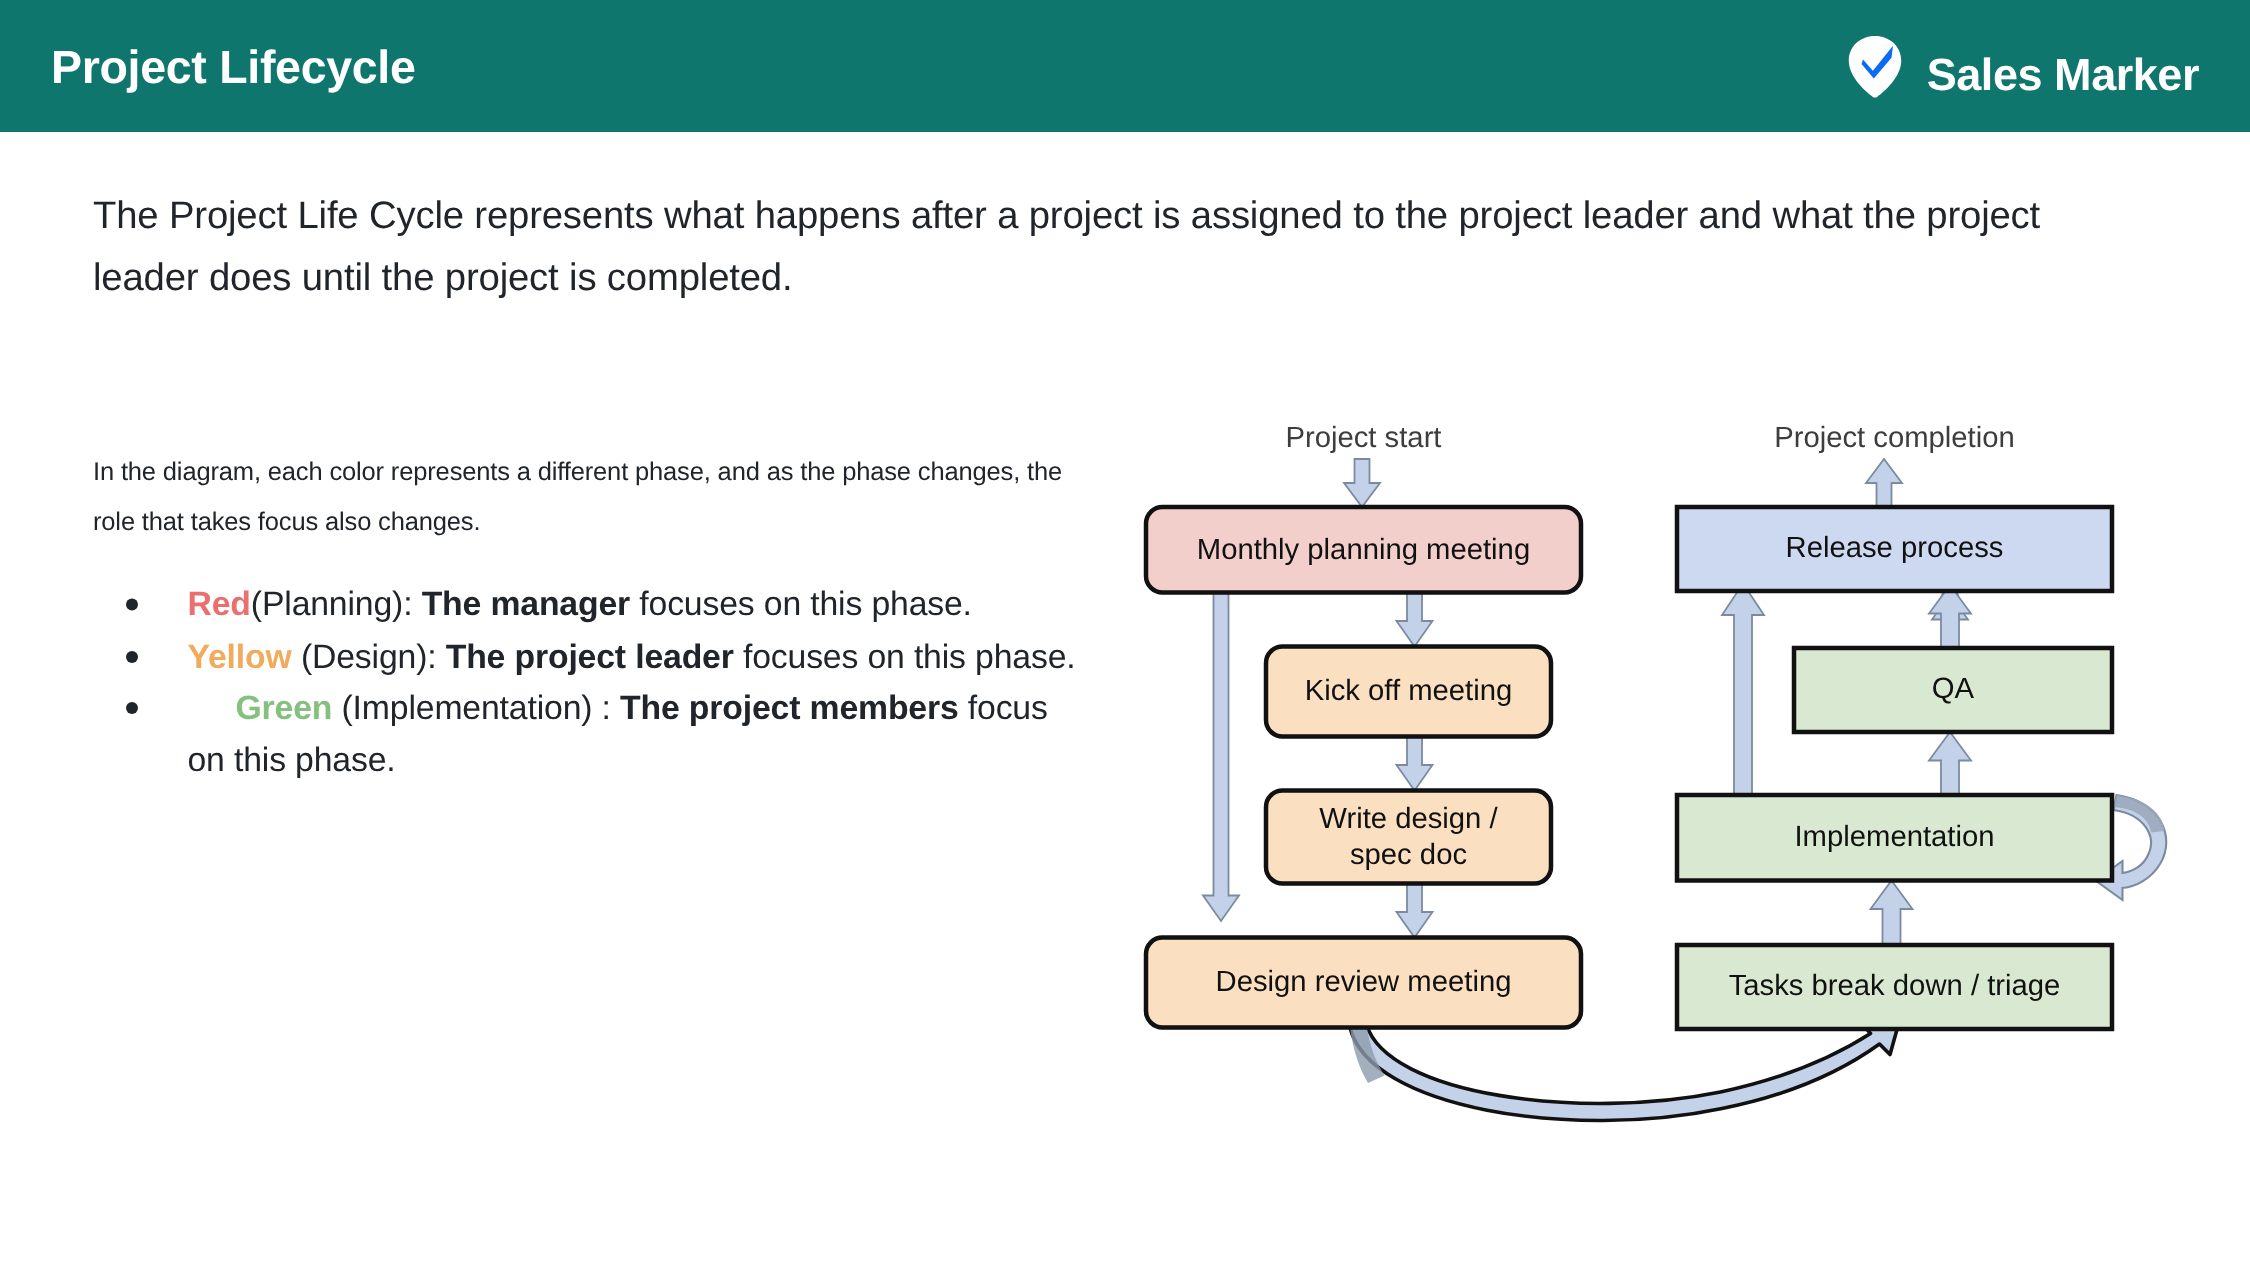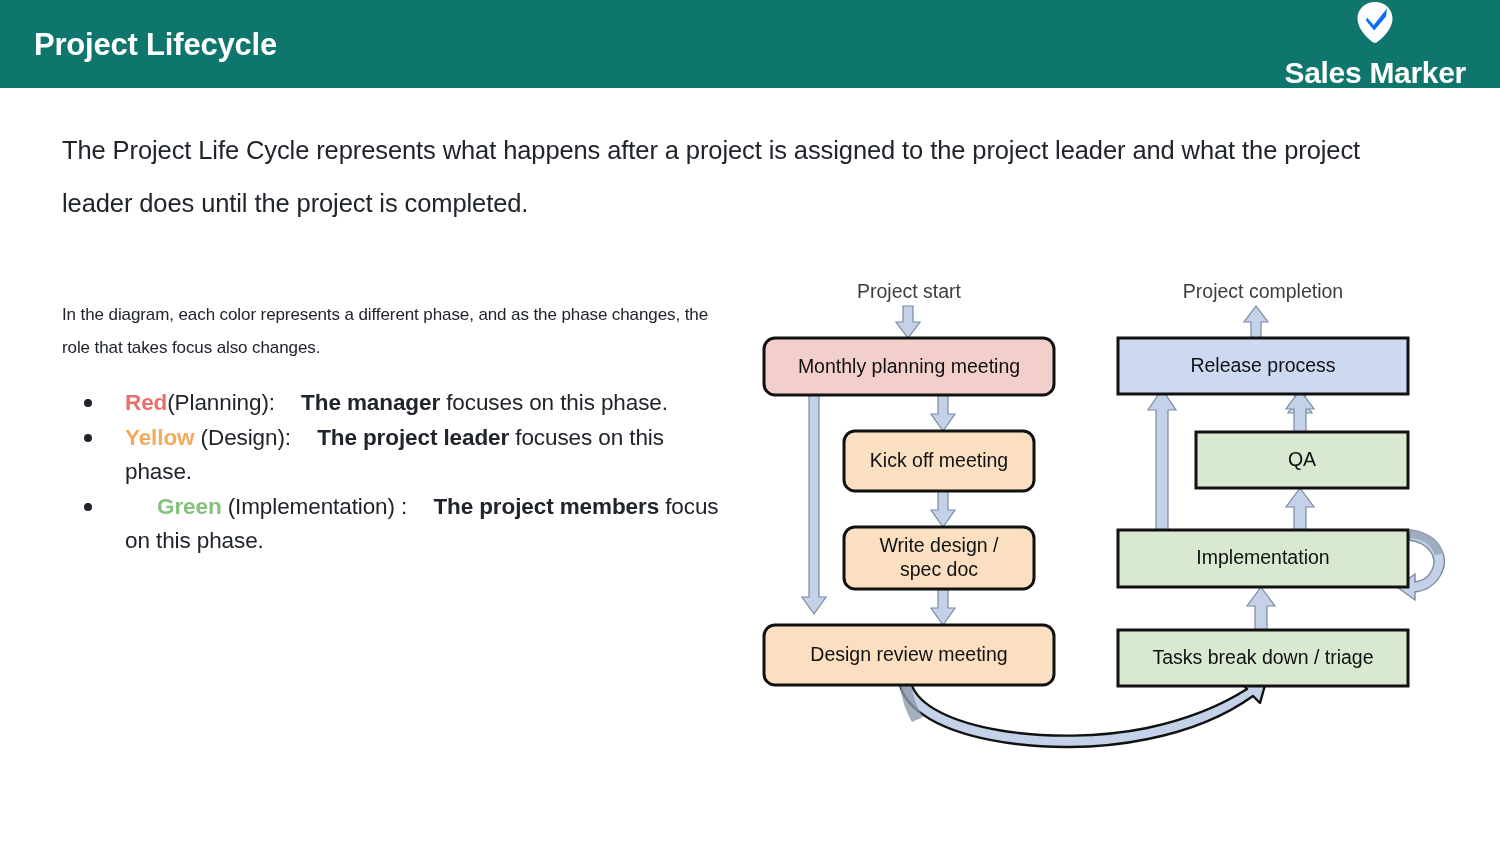--- a/index.html
+++ b/index.html
@@ -30,40 +30,39 @@
   }
   #page-title {
     color: #ffffff;
     font-size: 31px;
     font-weight: bold;
     letter-spacing: -0.2px;
     line-height: 1;
   }
   #brand-logo {
     display: flex;
-    align-items: center;
+    align-items: flex-end;
     gap: 14px;
-    flex-direction: column;
   }
   #brand-name {
     color: #ffffff;
     font-size: 30px;
     font-weight: bold;
     letter-spacing: -0.3px;
     line-height: 1;
   }
 
   
   #intro-paragraph {
     position: absolute;
     left: 62px;
     top: 124px;
     width: 1330px;
     font-size: 25.5px;
-    line-height: 53px;
+    line-height: 41px;
     color: #20242b;
     letter-spacing: -0.1px;
   }
 
   
   #left-column {
     position: absolute;
     left: 62px;
     top: 298px;
     width: 660px;
@@ -96,21 +95,20 @@
     width: 8px;
     height: 8px;
     background: #20242b;
     border-radius: 50%;
   }
   .phase-color {
     font-weight: bold;
   }
   .role-strong {
     font-weight: bold;
-    margin-left: 20px;
   }
 
   
   #diagram {
     position: absolute;
     left: 748px;
     top: 262px;
     width: 720px;
     height: 500px;
   }

